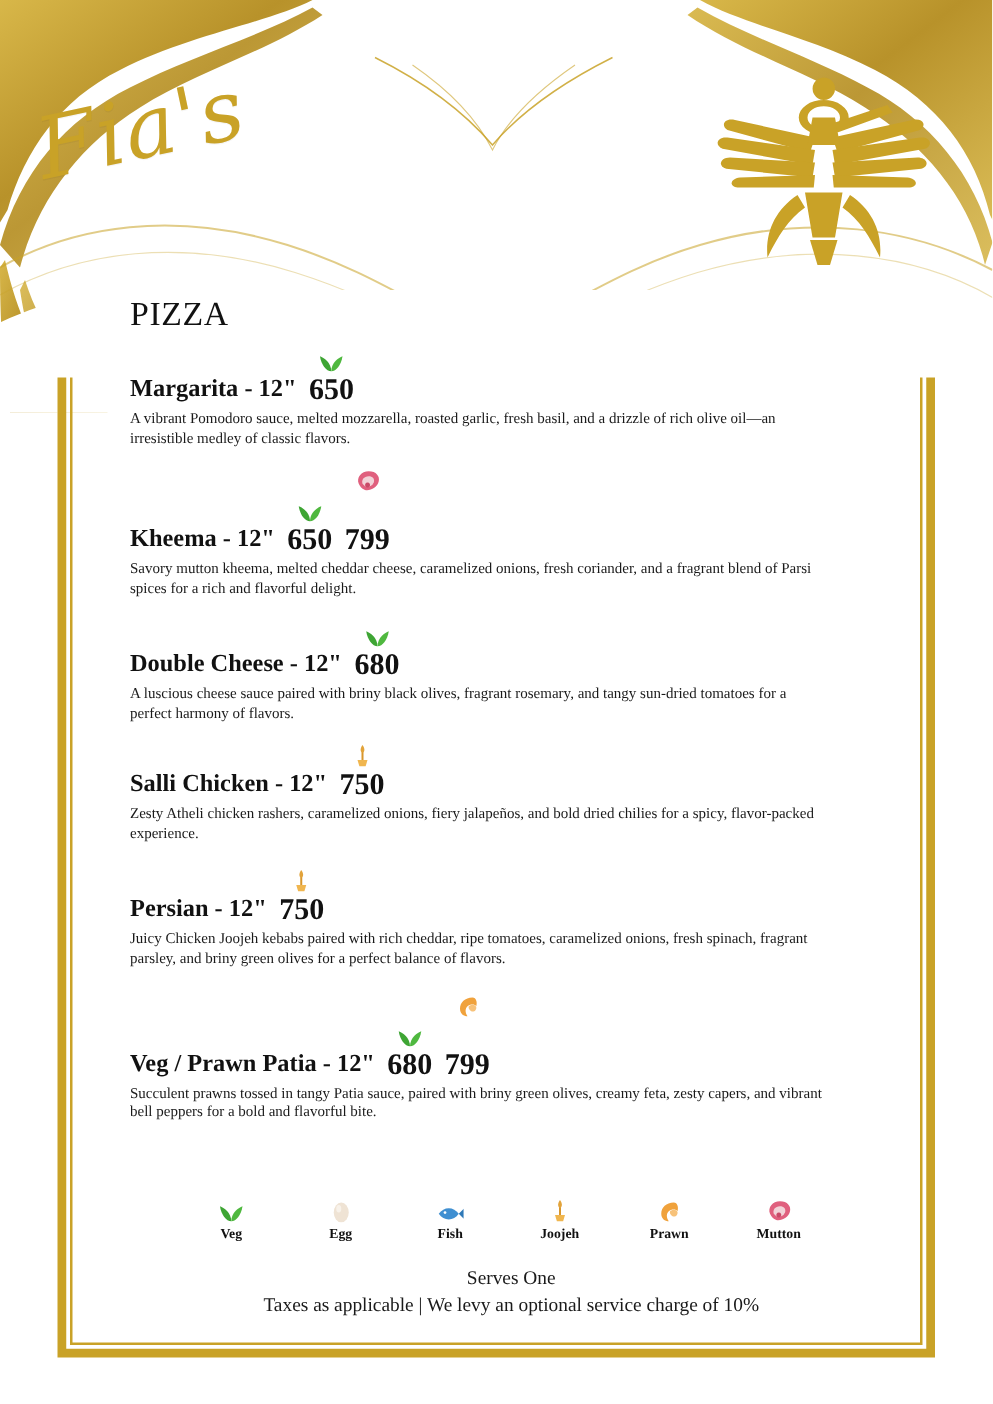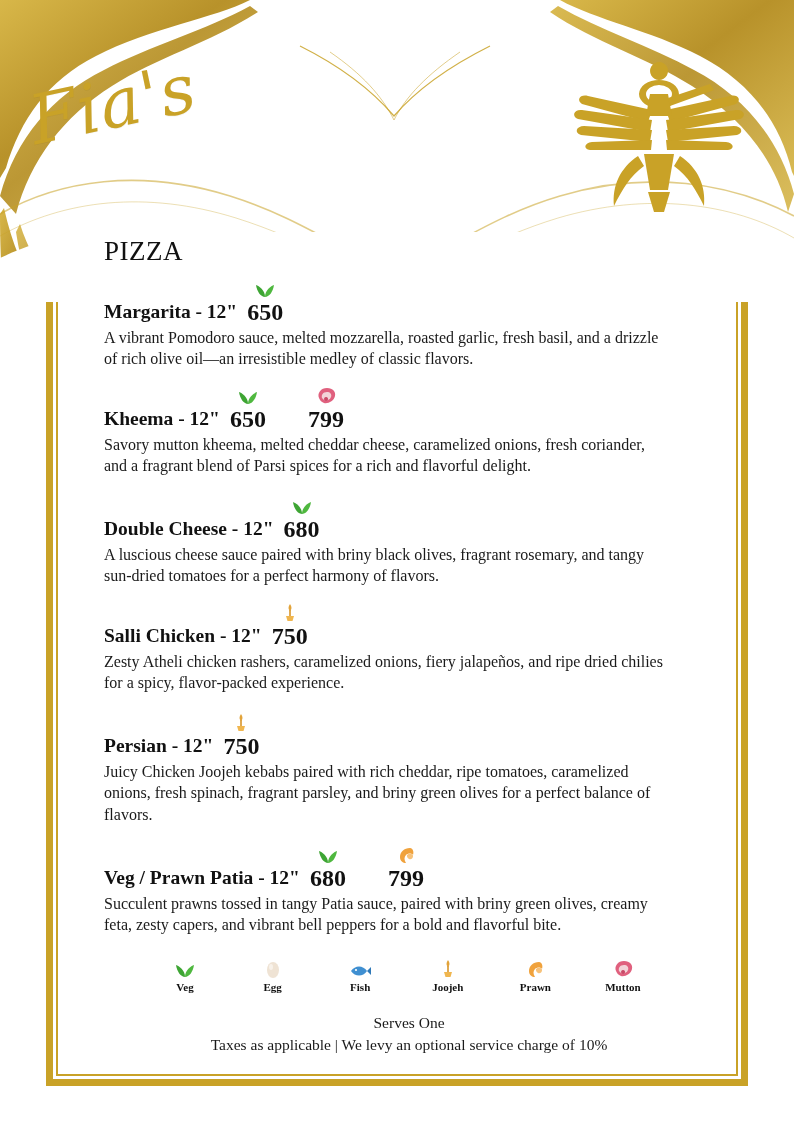--- a/index.html
+++ b/index.html
@@ -96,37 +96,37 @@
     color: #111111;
     white-space: nowrap;
     padding-bottom: 1px;
   }
   .price-group {
     display: flex;
     flex-direction: column;
     align-items: center;
     line-height: 1;
   }
-  .price-group + .price-group { margin-left: 32px; }
+  .price-group + .price-group { margin-left: 0; gap: 24px; }
   .price-icon {
     height: 19px;
     display: flex;
     align-items: flex-end;
     justify-content: center;
   }
   .price-val {
     font-family: "Liberation Serif", serif;
     font-size: 24px;
     font-weight: 700;
     color: #111111;
     margin-top: 2px;
   }
   .item-desc {
     font-family: "Liberation Serif", serif;
-    font-size: 16px;
+    font-size: 12px;
     line-height: 1.33;
     color: #1a1a1a;
     margin: 3px 0 0 0;
     max-width: 560px;
   }
 
   .spacer-lg { height: 16px; }
   .spacer-md { height: 12px; }
 
   
@@ -306,21 +306,21 @@
           <span class="price-icon">
             <svg width="14" height="18" viewBox="0 0 14 18">
                 <path d="M7 0 C9 3 9 5 7 7 C5 5 5 3 7 0 Z" fill="#e2a33a"></path>
                 <rect x="6.2" y="6" width="1.6" height="6" fill="#d8962c"></rect>
                 <path d="M3 12 h8 l-1.5 5 h-5 Z" fill="#f0b64f"></path>
               </svg>
           </span>
           <span class="price-val">750</span>
         </span>
       </div>
-      <p class="item-desc">Zesty Atheli chicken rashers, caramelized onions, fiery jalapeños, and ripe dried chilies for a spicy, flavor-packed experience.</p>
+      <p class="item-desc">Zesty Atheli chicken rashers, caramelized onions, fiery jalapeños, and bold dried chilies for a spicy, flavor-packed experience.</p>
     </div>
 
     <div class="spacer-lg"></div>
 
     <div class="item">
       <div class="item-head">
         <span class="item-name">Persian   - 12"</span>
         <span class="price-group">
           <span class="price-icon">
             <svg width="14" height="18" viewBox="0 0 14 18">

